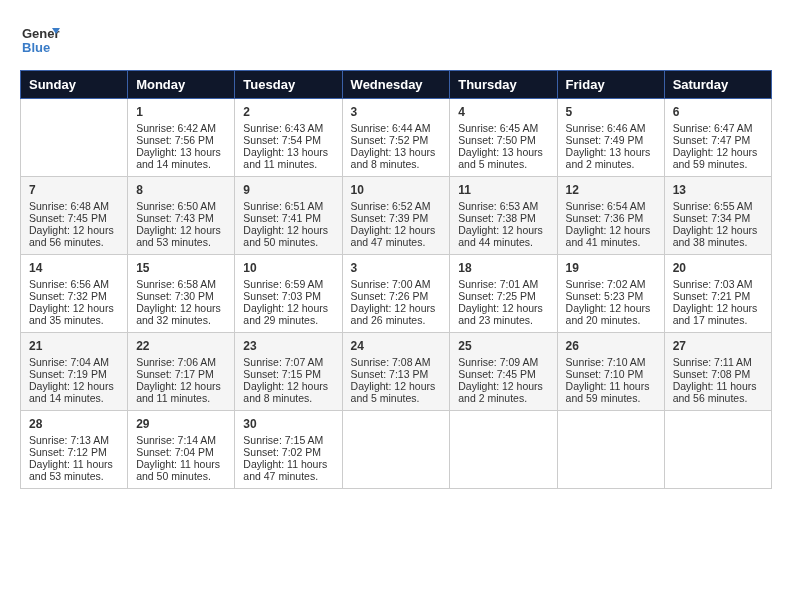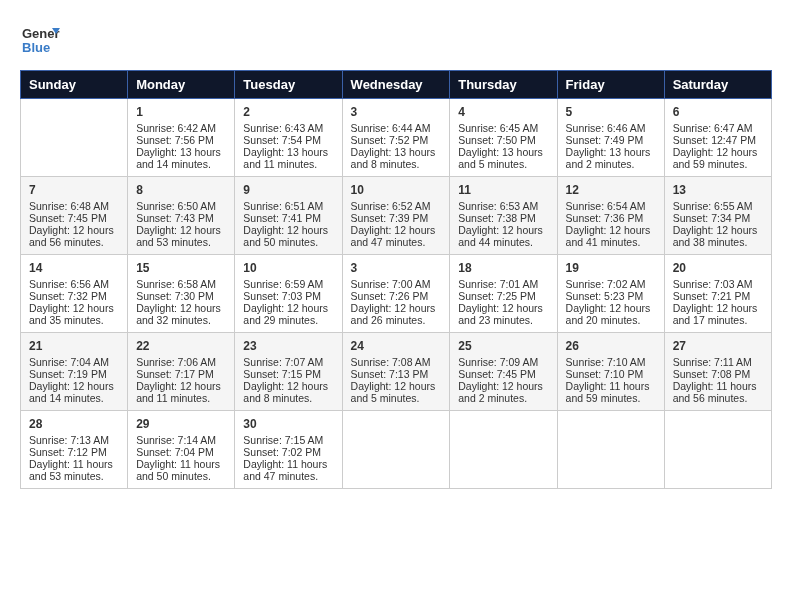--- a/index.html
+++ b/index.html
@@ -138,21 +138,21 @@
         <td>
           <span class="day-num">5</span>
           <div>Sunrise: 6:46 AM</div>
           <div>Sunset: 7:49 PM</div>
           <div>Daylight: 13 hours</div>
           <div>and 2 minutes.</div>
         </td>
         <td>
           <span class="day-num">6</span>
           <div>Sunrise: 6:47 AM</div>
-          <div>Sunset: 12:47 PM</div>
+          <div>Sunset: 7:47 PM</div>
           <div>Daylight: 12 hours</div>
           <div>and 59 minutes.</div>
         </td>
       </tr>
       <tr class="row-alt">
         <td>
           <span class="day-num">7</span>
           <div>Sunrise: 6:48 AM</div>
           <div>Sunset: 7:45 PM</div>
           <div>Daylight: 12 hours</div>

